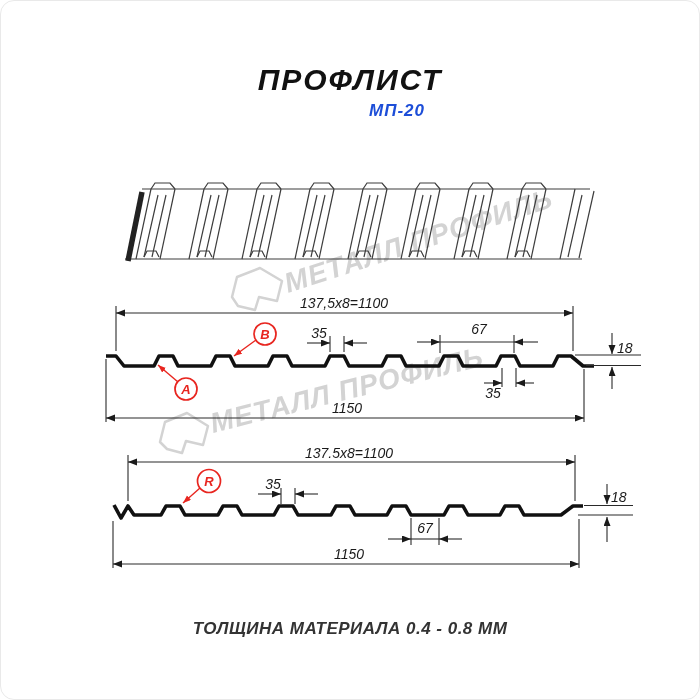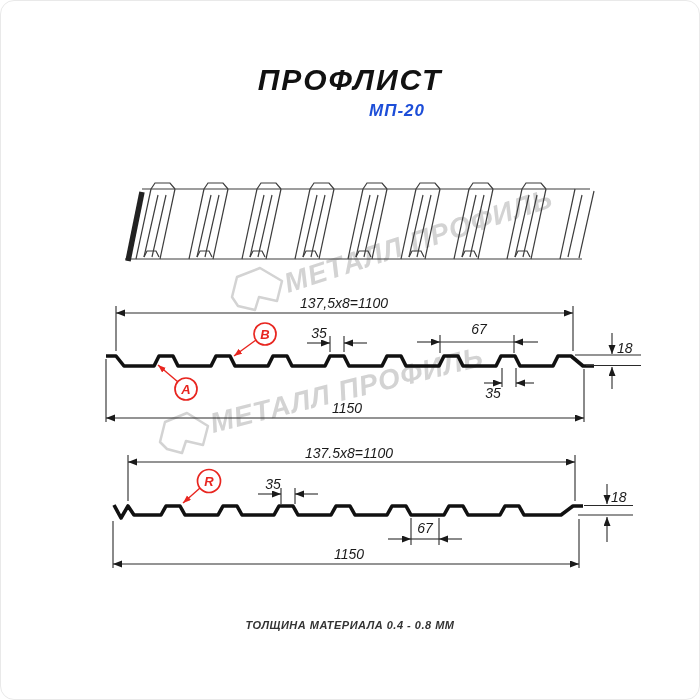--- a/index.html
+++ b/index.html
@@ -21,21 +21,21 @@
   .subtitle{
     position:absolute;top:100px;left:0;width:100%;
     text-align:center;
     font-size:17px;font-weight:600;letter-spacing:1px;
     color:#1d4ed8;
     padding-left:47px;
   }
   .footer-caption{
     position:absolute;top:618px;left:0;width:100%;
     text-align:center;
-    font-size:11px;font-weight:600;letter-spacing:.5px;
+    font-size:17px;font-weight:600;letter-spacing:.5px;
     color:#333333;
   }
   svg{position:absolute;left:0;top:0;}
   .dim-text{font-size:14px;fill:#1a1a1a;}
   .wm-text{font-size:28px;font-weight:bold;letter-spacing:1px;fill:#d3d3d3;}
   .label-letter{font-size:13px;font-weight:600;fill:#e8251f;}
 </style>
 </head>
 <body>
 

